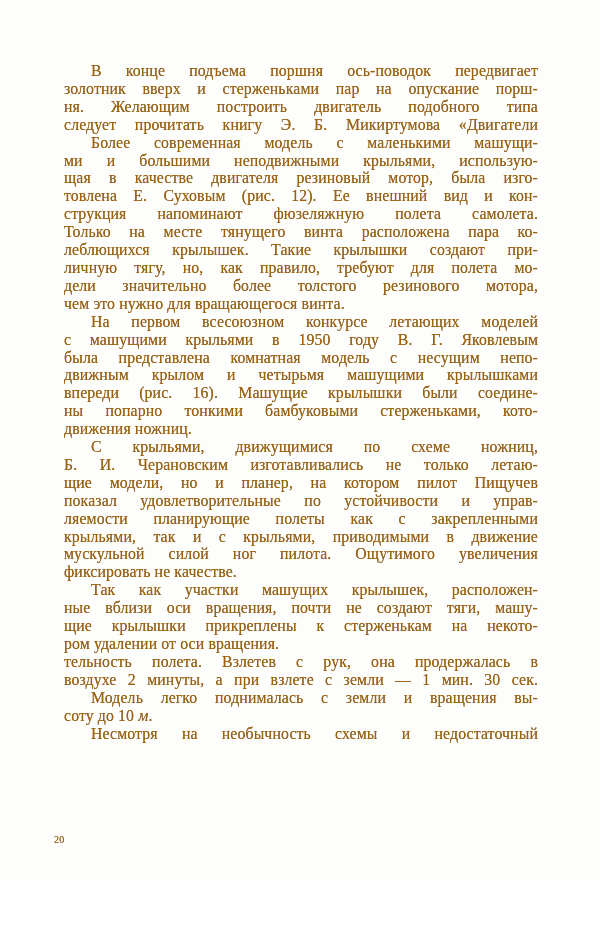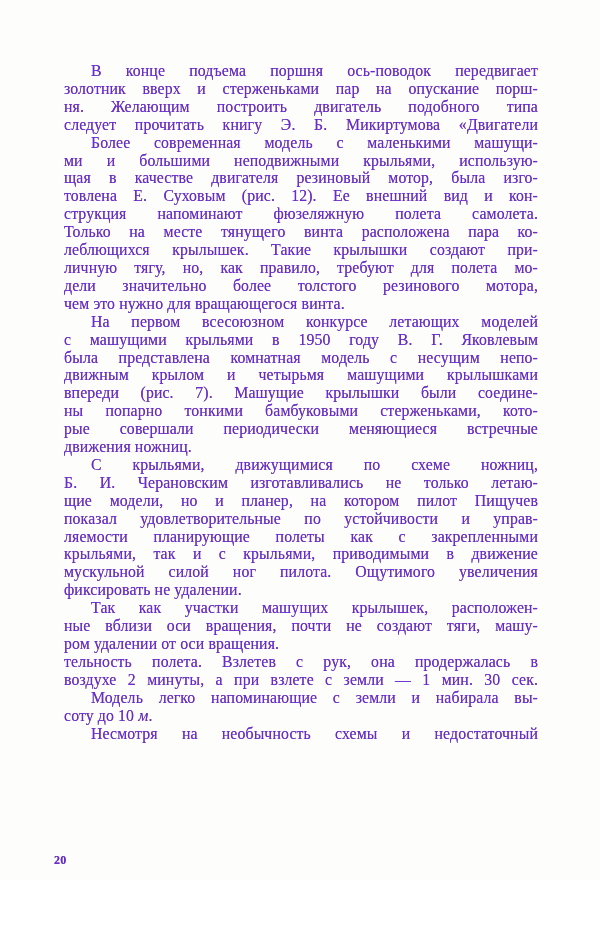--- a/index.html
+++ b/index.html
@@ -10,21 +10,21 @@
     width: 600px;
     height: 940px;
     overflow: hidden;
   }
   .page {
     position: relative;
     width: 600px;
     height: 880px;
     background: #fdfdfb;
     font-family: "Liberation Serif", "DejaVu Serif", serif;
-    color: #6d28d9;
+    color: #a16207;
   }
   .text-block {
     position: absolute;
     left: 64px;
     top: 62px;
     width: 474px;
     font-size: 15.8px;
     line-height: 17.9px;
     letter-spacing: 0.12px;
     text-shadow: 0 0 0.45px rgba(25,22,20,0.55);
@@ -40,25 +40,24 @@
   }
   .line.first-line {
     text-indent: 27px;
   }
   .line.last-line {
     text-align-last: left;
   }
   .page-number {
     position: absolute;
     left: 54px;
-    top: 853px;
-    font-size: 12px;
+    top: 834px;
+    font-size: 10px;
     letter-spacing: 0.3px;
     text-shadow: 0 0 0.45px rgba(25,22,20,0.55);
-    font-weight: bold;
   }
 </style>
 </head>
 <body>
 
 <div class="page">
 
   <div class="text-block">
 
     <p class="para">
@@ -79,50 +78,50 @@
       <span class="line">личную тягу, но, как правило, требуют для полета мо-</span>
       <span class="line">дели значительно более толстого резинового мотора,</span>
       <span class="line last-line">чем это нужно для вращающегося винта.</span>
     </p>
 
     <p class="para">
       <span class="line first-line">На первом всесоюзном конкурсе летающих моделей</span>
       <span class="line">с машущими крыльями в 1950 году В. Г. Яковлевым</span>
       <span class="line">была представлена комнатная модель с несущим непо-</span>
       <span class="line">движным крылом и четырьмя машущими крылышками</span>
-      <span class="line">впереди (рис. 7). Машущие крылышки были соедине-</span>
+      <span class="line">впереди (рис. 16). Машущие крылышки были соедине-</span>
       <span class="line">ны попарно тонкими бамбуковыми стерженьками, кото-</span>
-      <span class="line">рые совершали периодически меняющиеся встречные</span>
       <span class="line last-line">движения ножниц.</span>
     </p>
 
     <p class="para">
       <span class="line first-line">С крыльями, движущимися по схеме ножниц,</span>
       <span class="line">Б. И. Черановским изготавливались не только летаю-</span>
       <span class="line">щие модели, но и планер, на котором пилот Пищучев</span>
       <span class="line">показал удовлетворительные по устойчивости и управ-</span>
       <span class="line">ляемости планирующие полеты как с закрепленными</span>
       <span class="line">крыльями, так и с крыльями, приводимыми в движение</span>
       <span class="line">мускульной силой ног пилота. Ощутимого увеличения</span>
-      <span class="line last-line">фиксировать не удалении.</span>
+      <span class="line last-line">фиксировать не качестве.</span>
     </p>
 
     <p class="para">
       <span class="line first-line">Так как участки машущих крылышек, расположен-</span>
       <span class="line">ные вблизи оси вращения, почти не создают тяги, машу-</span>
+      <span class="line">щие крылышки прикреплены к стерженькам на некото-</span>
       <span class="line last-line">ром удалении от оси вращения.</span>
     </p>
 
     <p class="para">
       <span class="line">тельность полета. Взлетев с рук, она продержалась в</span>
       <span class="line">воздухе 2 минуты, а при взлете с земли — 1 мин. 30 сек.</span>
     </p>
 
     <p class="para">
-      <span class="line first-line">Модель легко напоминающие с земли и набирала вы-</span>
+      <span class="line first-line">Модель легко поднималась с земли и вращения вы-</span>
       <span class="line last-line"><span>соту до 10 </span><i>м</i><span>.</span></span>
     </p>
 
     <p class="para">
       <span class="line first-line">Несмотря на необычность схемы и недостаточный</span>
     </p>
 
   </div>
 
   <div class="page-number">20</div>

